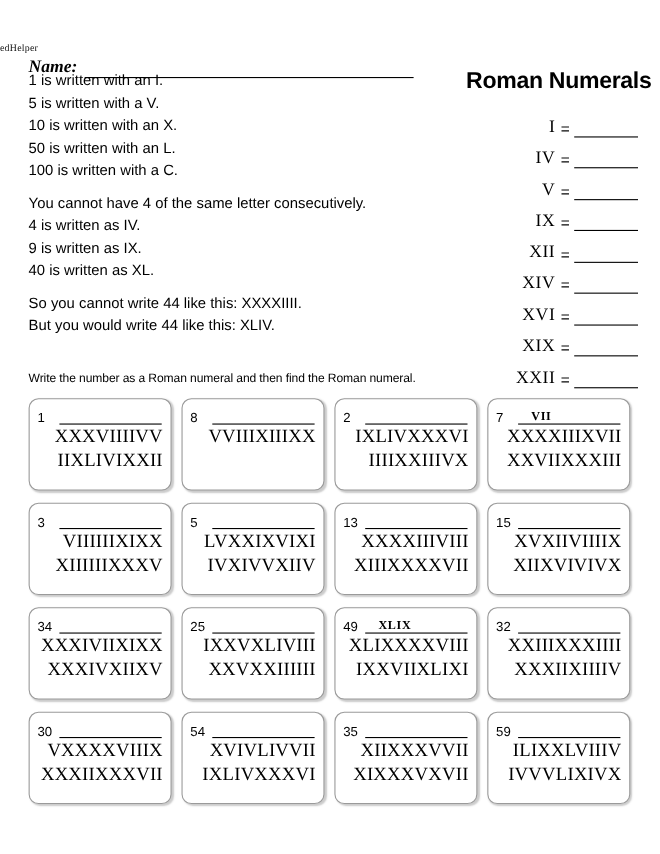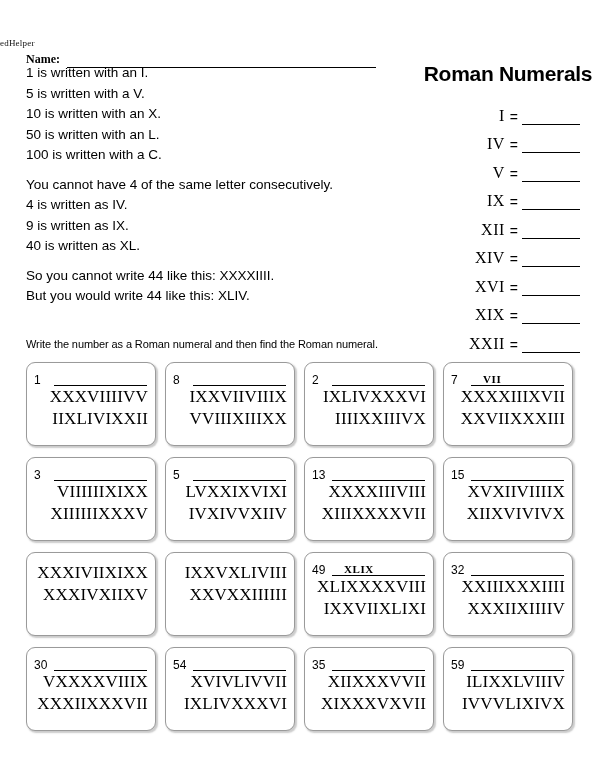--- a/index.html
+++ b/index.html
@@ -33,23 +33,24 @@
     position: absolute;
     top: 52px;
     left: 26px;
     width: 350px;
     display: flex;
     align-items: flex-end;
   }
   .name-label {
     font-family: "Liberation Serif", serif;
     font-weight: bold;
-    font-size: 12px;
+    font-size: 16px;
     white-space: nowrap;
     padding-bottom: 1px;
+    font-style: italic;
   }
   .name-line {
     flex: 1;
     border-bottom: 1.3px solid #000;
     margin-left: 7px;
     height: 12px;
   }
 
   .title {
     position: absolute;
@@ -274,21 +275,20 @@
       <div class="puzzle-row">XXXVIIIIVV</div>
       <div class="puzzle-row">IIXLIVIXXII</div>
     </div>
     <div class="cell">
       <div class="cell-head">
         <span class="cell-num">8</span>
         <span class="cell-answer-wrap">
           <span class="cell-answer"></span>
         </span>
       </div>
-      <div class="puzzle-row">IXXVIIVIIIX</div>
       <div class="puzzle-row">VVIIIXIIIXX</div>
     </div>
     <div class="cell">
       <div class="cell-head">
         <span class="cell-num">2</span>
         <span class="cell-answer-wrap">
           <span class="cell-answer"></span>
         </span>
       </div>
       <div class="puzzle-row">IXLIVXXXVI</div>
@@ -338,24 +338,36 @@
       <div class="cell-head">
         <span class="cell-num">15</span>
         <span class="cell-answer-wrap">
           <span class="cell-answer"></span>
         </span>
       </div>
       <div class="puzzle-row">XVXIIVIIIIX</div>
       <div class="puzzle-row">XIIXVIVIVX</div>
     </div>
     <div class="cell">
+      <div class="cell-head">
+        <span class="cell-num">34</span>
+        <span class="cell-answer-wrap">
+          <span class="cell-answer"></span>
+        </span>
+      </div>
       <div class="puzzle-row">XXXIVIIXIXX</div>
       <div class="puzzle-row">XXXIVXIIXV</div>
     </div>
     <div class="cell">
+      <div class="cell-head">
+        <span class="cell-num">25</span>
+        <span class="cell-answer-wrap">
+          <span class="cell-answer"></span>
+        </span>
+      </div>
       <div class="puzzle-row">IXXVXLIVIII</div>
       <div class="puzzle-row">XXVXXIIIIII</div>
     </div>
     <div class="cell">
       <div class="cell-head">
         <span class="cell-num">49</span>
         <span class="cell-answer-wrap">
           <span class="cell-answer">XLIX</span>
         </span>
       </div>

